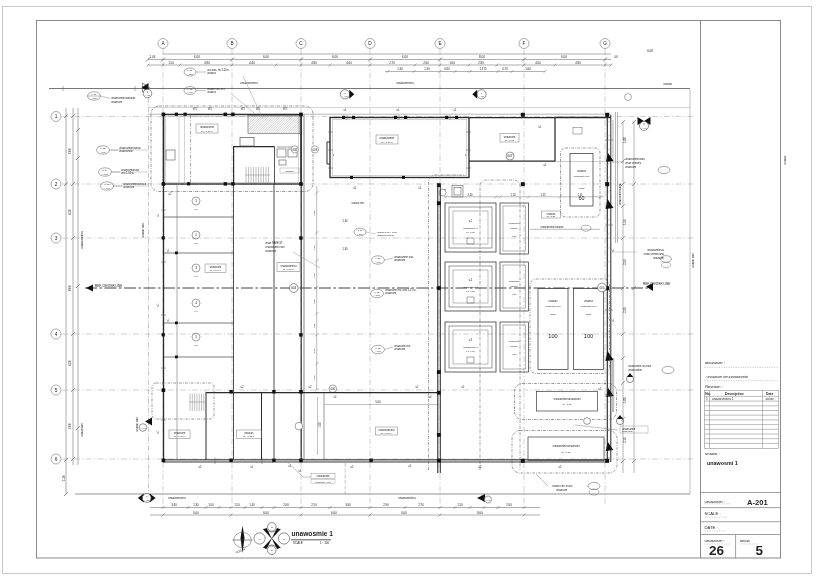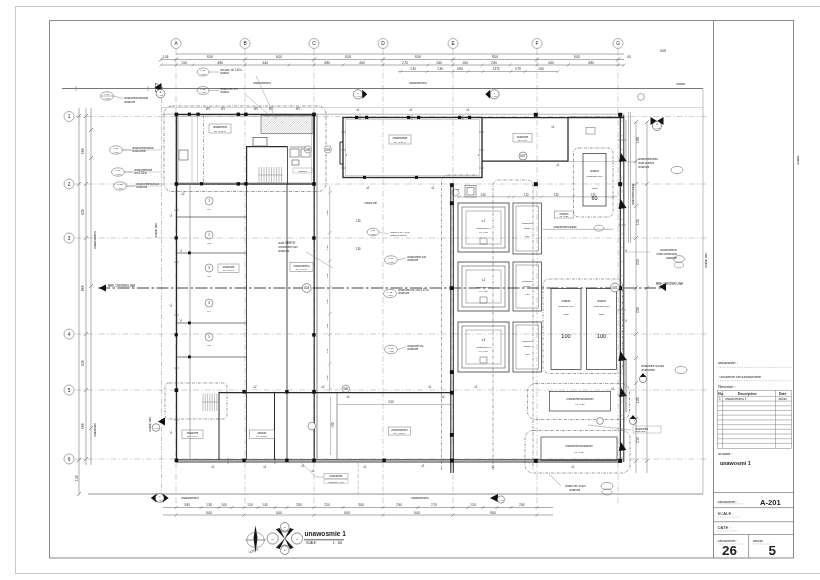--- a/index.html
+++ b/index.html
@@ -1,16 +1,16 @@
 <!DOCTYPE html>
 <html><head>
 <meta charset="utf-8">
 <style>
   html,body{margin:0;padding:0;background:#fff;}
-  #sheet{width:712px;height:580px;position:relative;font-family:"Liberation Sans",sans-serif;margin-left:13px;}
+  #sheet{width:712px;height:580px;position:relative;font-family:"Liberation Sans",sans-serif;}
   svg{display:block;}
   text{font-family:"Liberation Sans",sans-serif;fill:#222;}
 </style>
 </head>
 <body>
 <div id="sheet">
 <svg width="820" height="580" viewBox="0 0 820 580">
 <rect x="0" y="0" width="820" height="580" fill="#ffffff"></rect>
 
 <rect x="2.5" y="6.5" width="809" height="567" fill="none" stroke="#c9c9c9" stroke-width="1"></rect>

